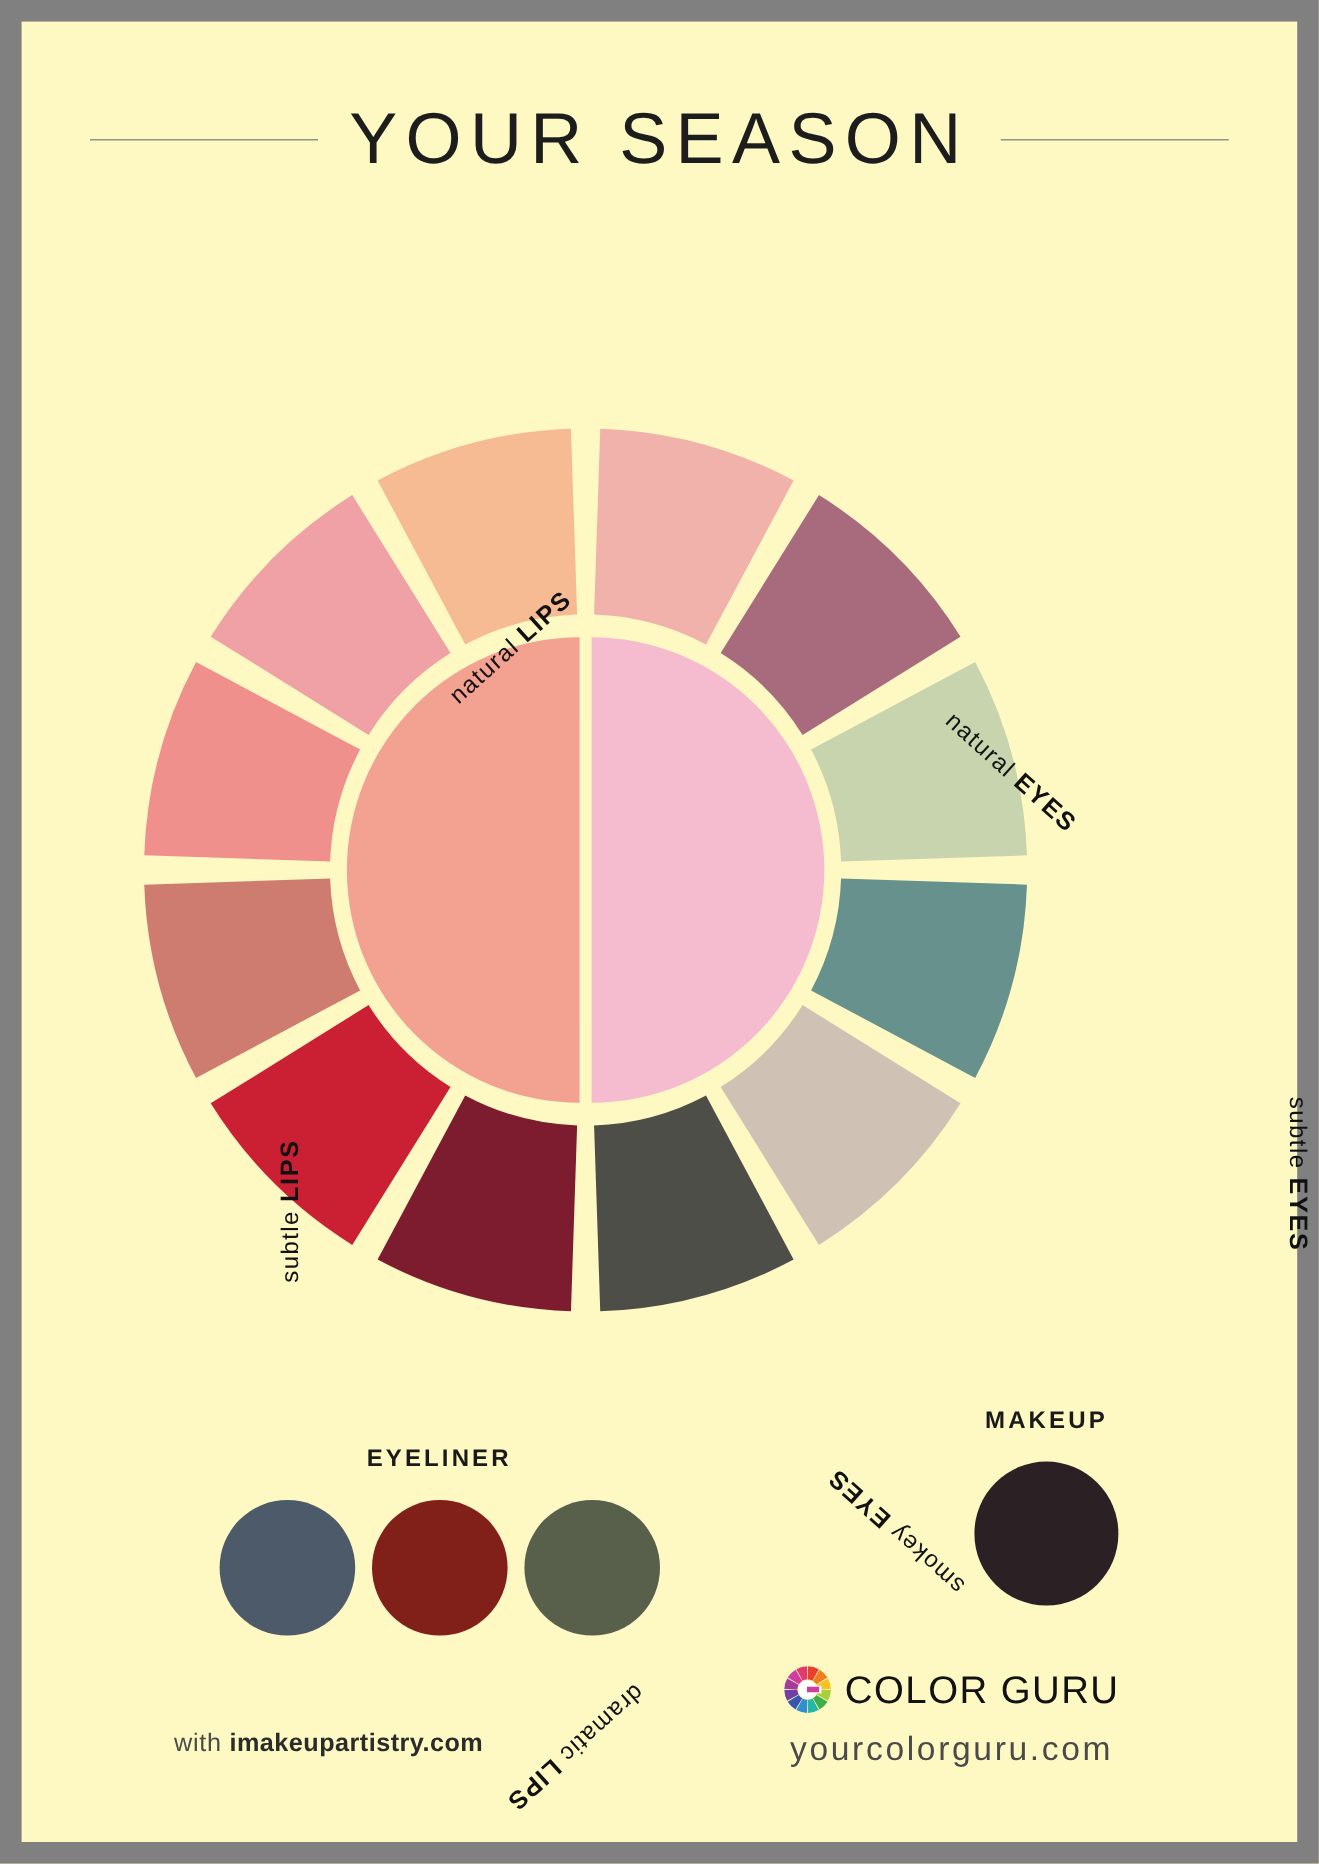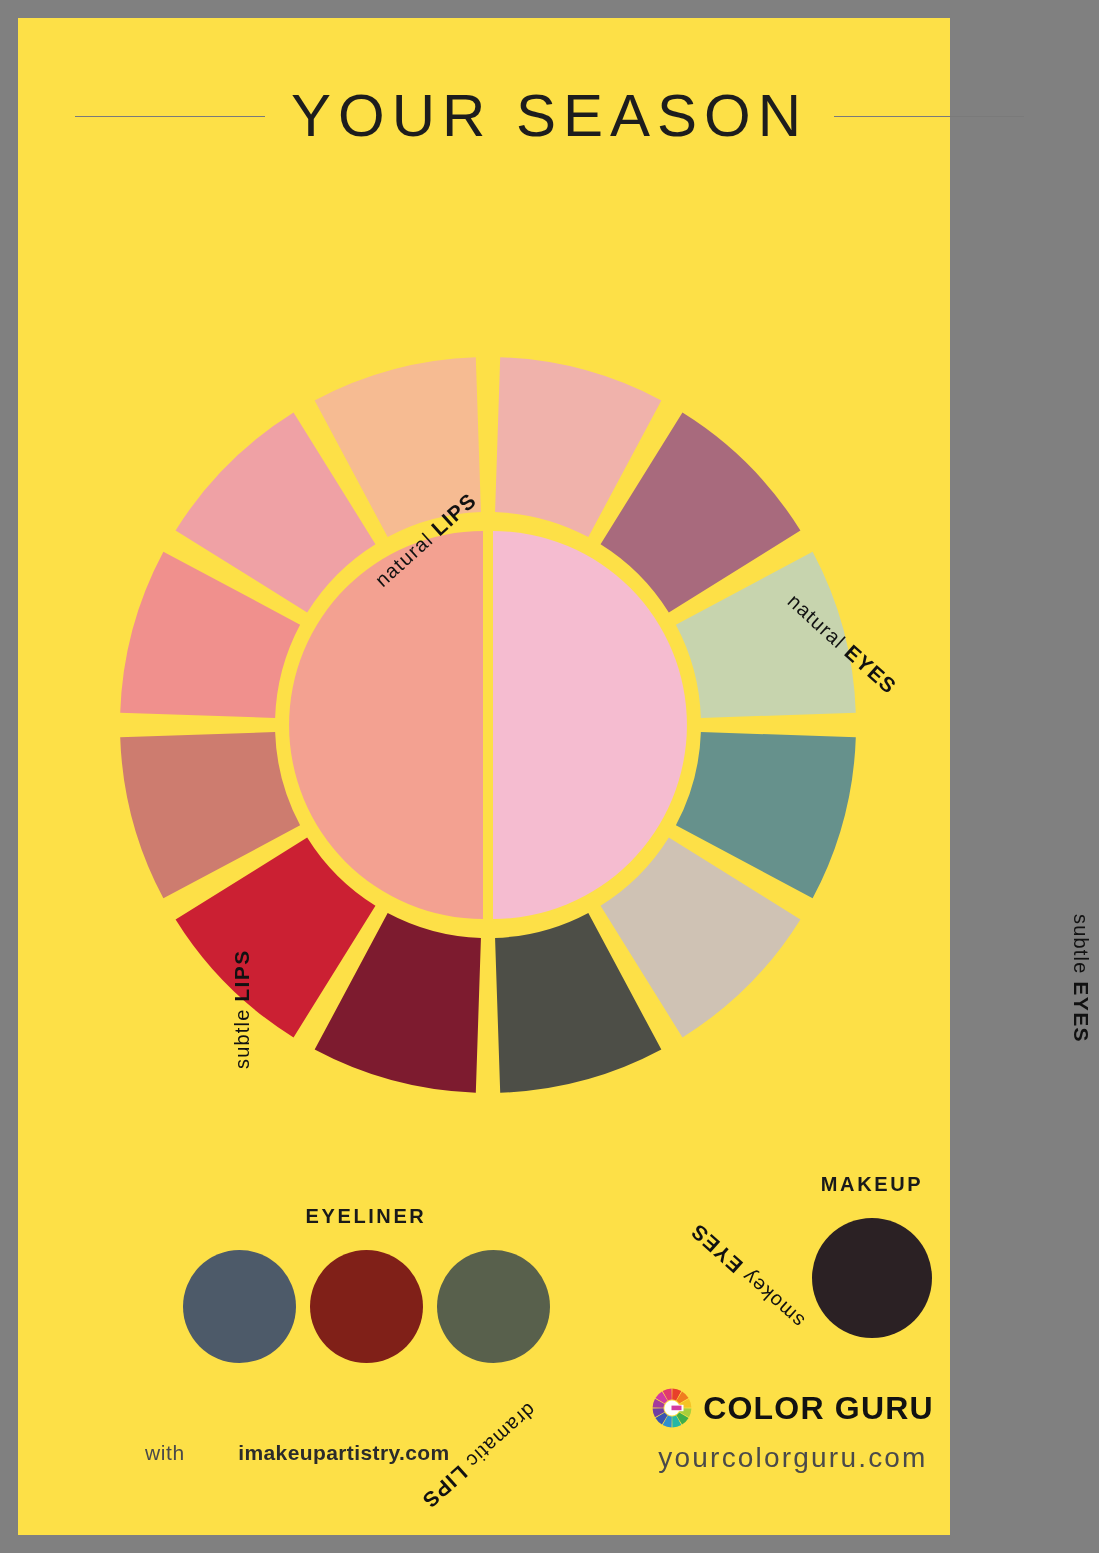--- a/index.html
+++ b/index.html
@@ -4,22 +4,22 @@
 <style>
   html,body{margin:0;padding:0;}
   body{
     width:1099px;height:1553px;
     background:#808080;
     font-family:"Liberation Sans",sans-serif;
     overflow:hidden;
   }
   .page{
     position:absolute;left:18px;top:18px;
-    width:932px;height:1517px;
-    background:#fde047;
+    width:1063px;height:1517px;
+    background:#fef9c3;
   }
 
   
   .header{position:absolute;left:0;top:68px;width:1063px;text-align:center;}
   .title-row{display:flex;align-items:center;justify-content:center;gap:26px;}
   .rule{height:1px;background:#7a7a7a;width:190px;}
   .title{
     font-size:60px;letter-spacing:7px;color:#1d1d1d;
     font-weight:400;line-height:1;white-space:nowrap;
   }
@@ -64,25 +64,25 @@
 
   .eyeliner-group{left:138px;top:0;width:420px;margin-top:32px;}
   .mascara-group{left:740px;top:0;width:228px;}
 
   
   .footer{position:absolute;left:0;top:1370px;width:1063px;}
   .credit{
     position:absolute;left:127px;top:50px;width:330px;
     font-size:21px;line-height:1.45;color:#4a4a4a;letter-spacing:.6px;
   }
-  .credit b{font-weight:700;color:#2b2b2b;letter-spacing:.4px;margin-left:47px;}
+  .credit b{font-weight:700;color:#2b2b2b;letter-spacing:.4px;}
 
   .brand{position:absolute;left:580px;top:0;width:390px;text-align:center;}
   .brand-row{display:flex;align-items:center;justify-content:center;gap:11px;}
-  .brand-name{font-size:32px;font-weight:700;letter-spacing:1.2px;color:#121212;}
+  .brand-name{font-size:32px;font-weight:400;letter-spacing:1.2px;color:#121212;}
   .brand-url{margin-top:14px;font-size:28px;letter-spacing:2.2px;color:#4a4a4a;}
   .copyright{margin-top:18px;font-size:18px;color:#5a5a5a;letter-spacing:.4px;}
 </style>
 </head>
 <body>
 
 <div class="page">
 
   <div class="header">
     <div class="title-row">

